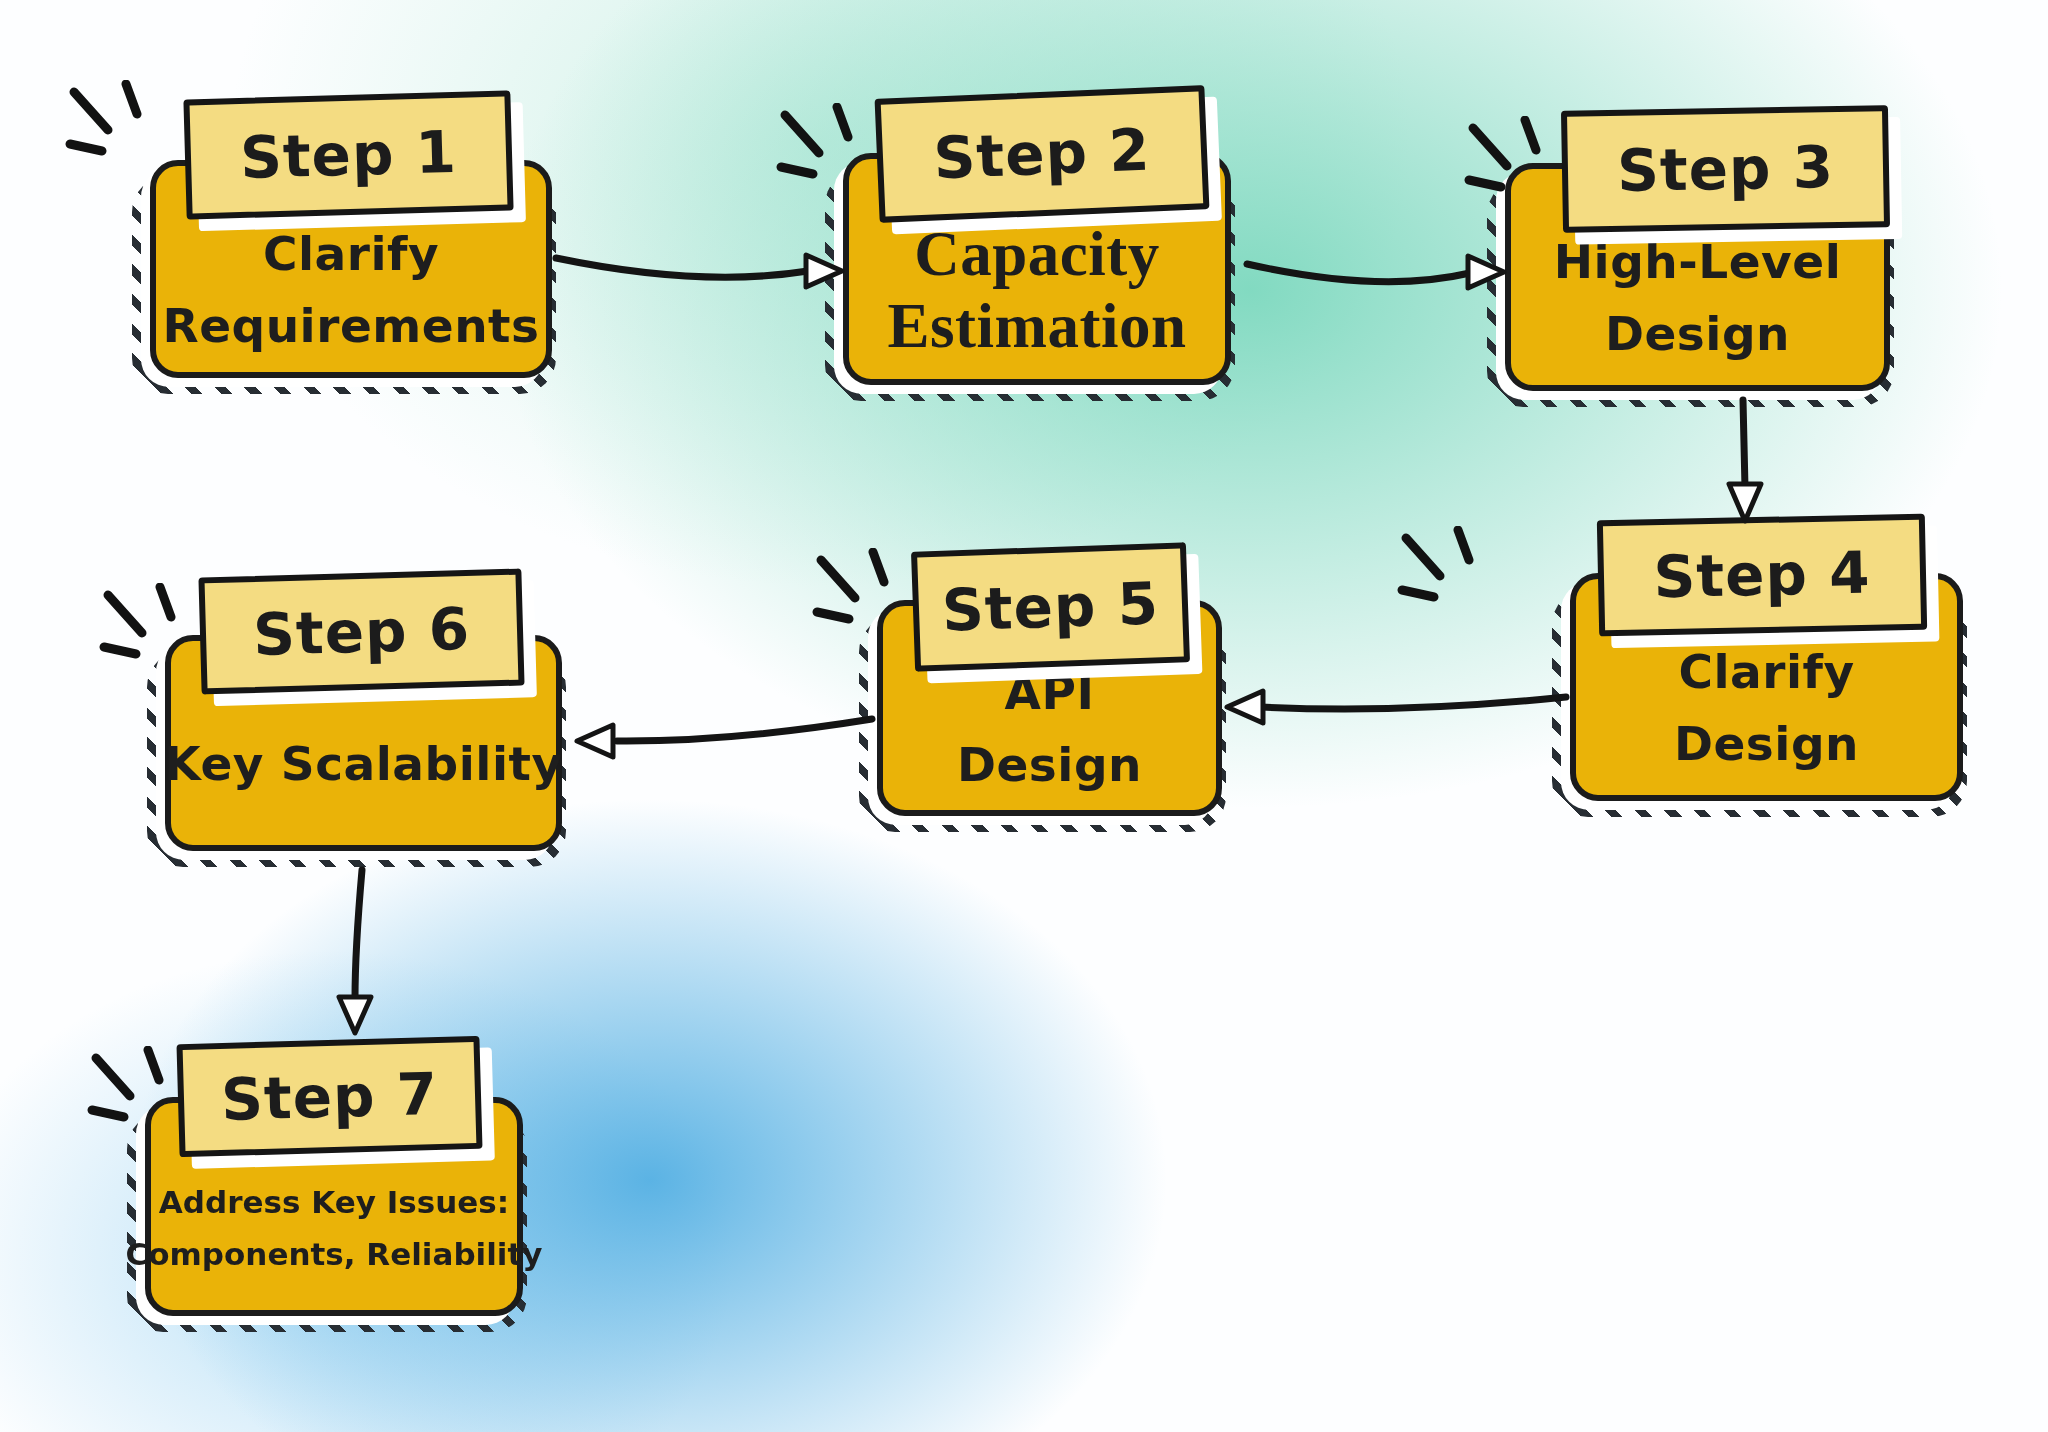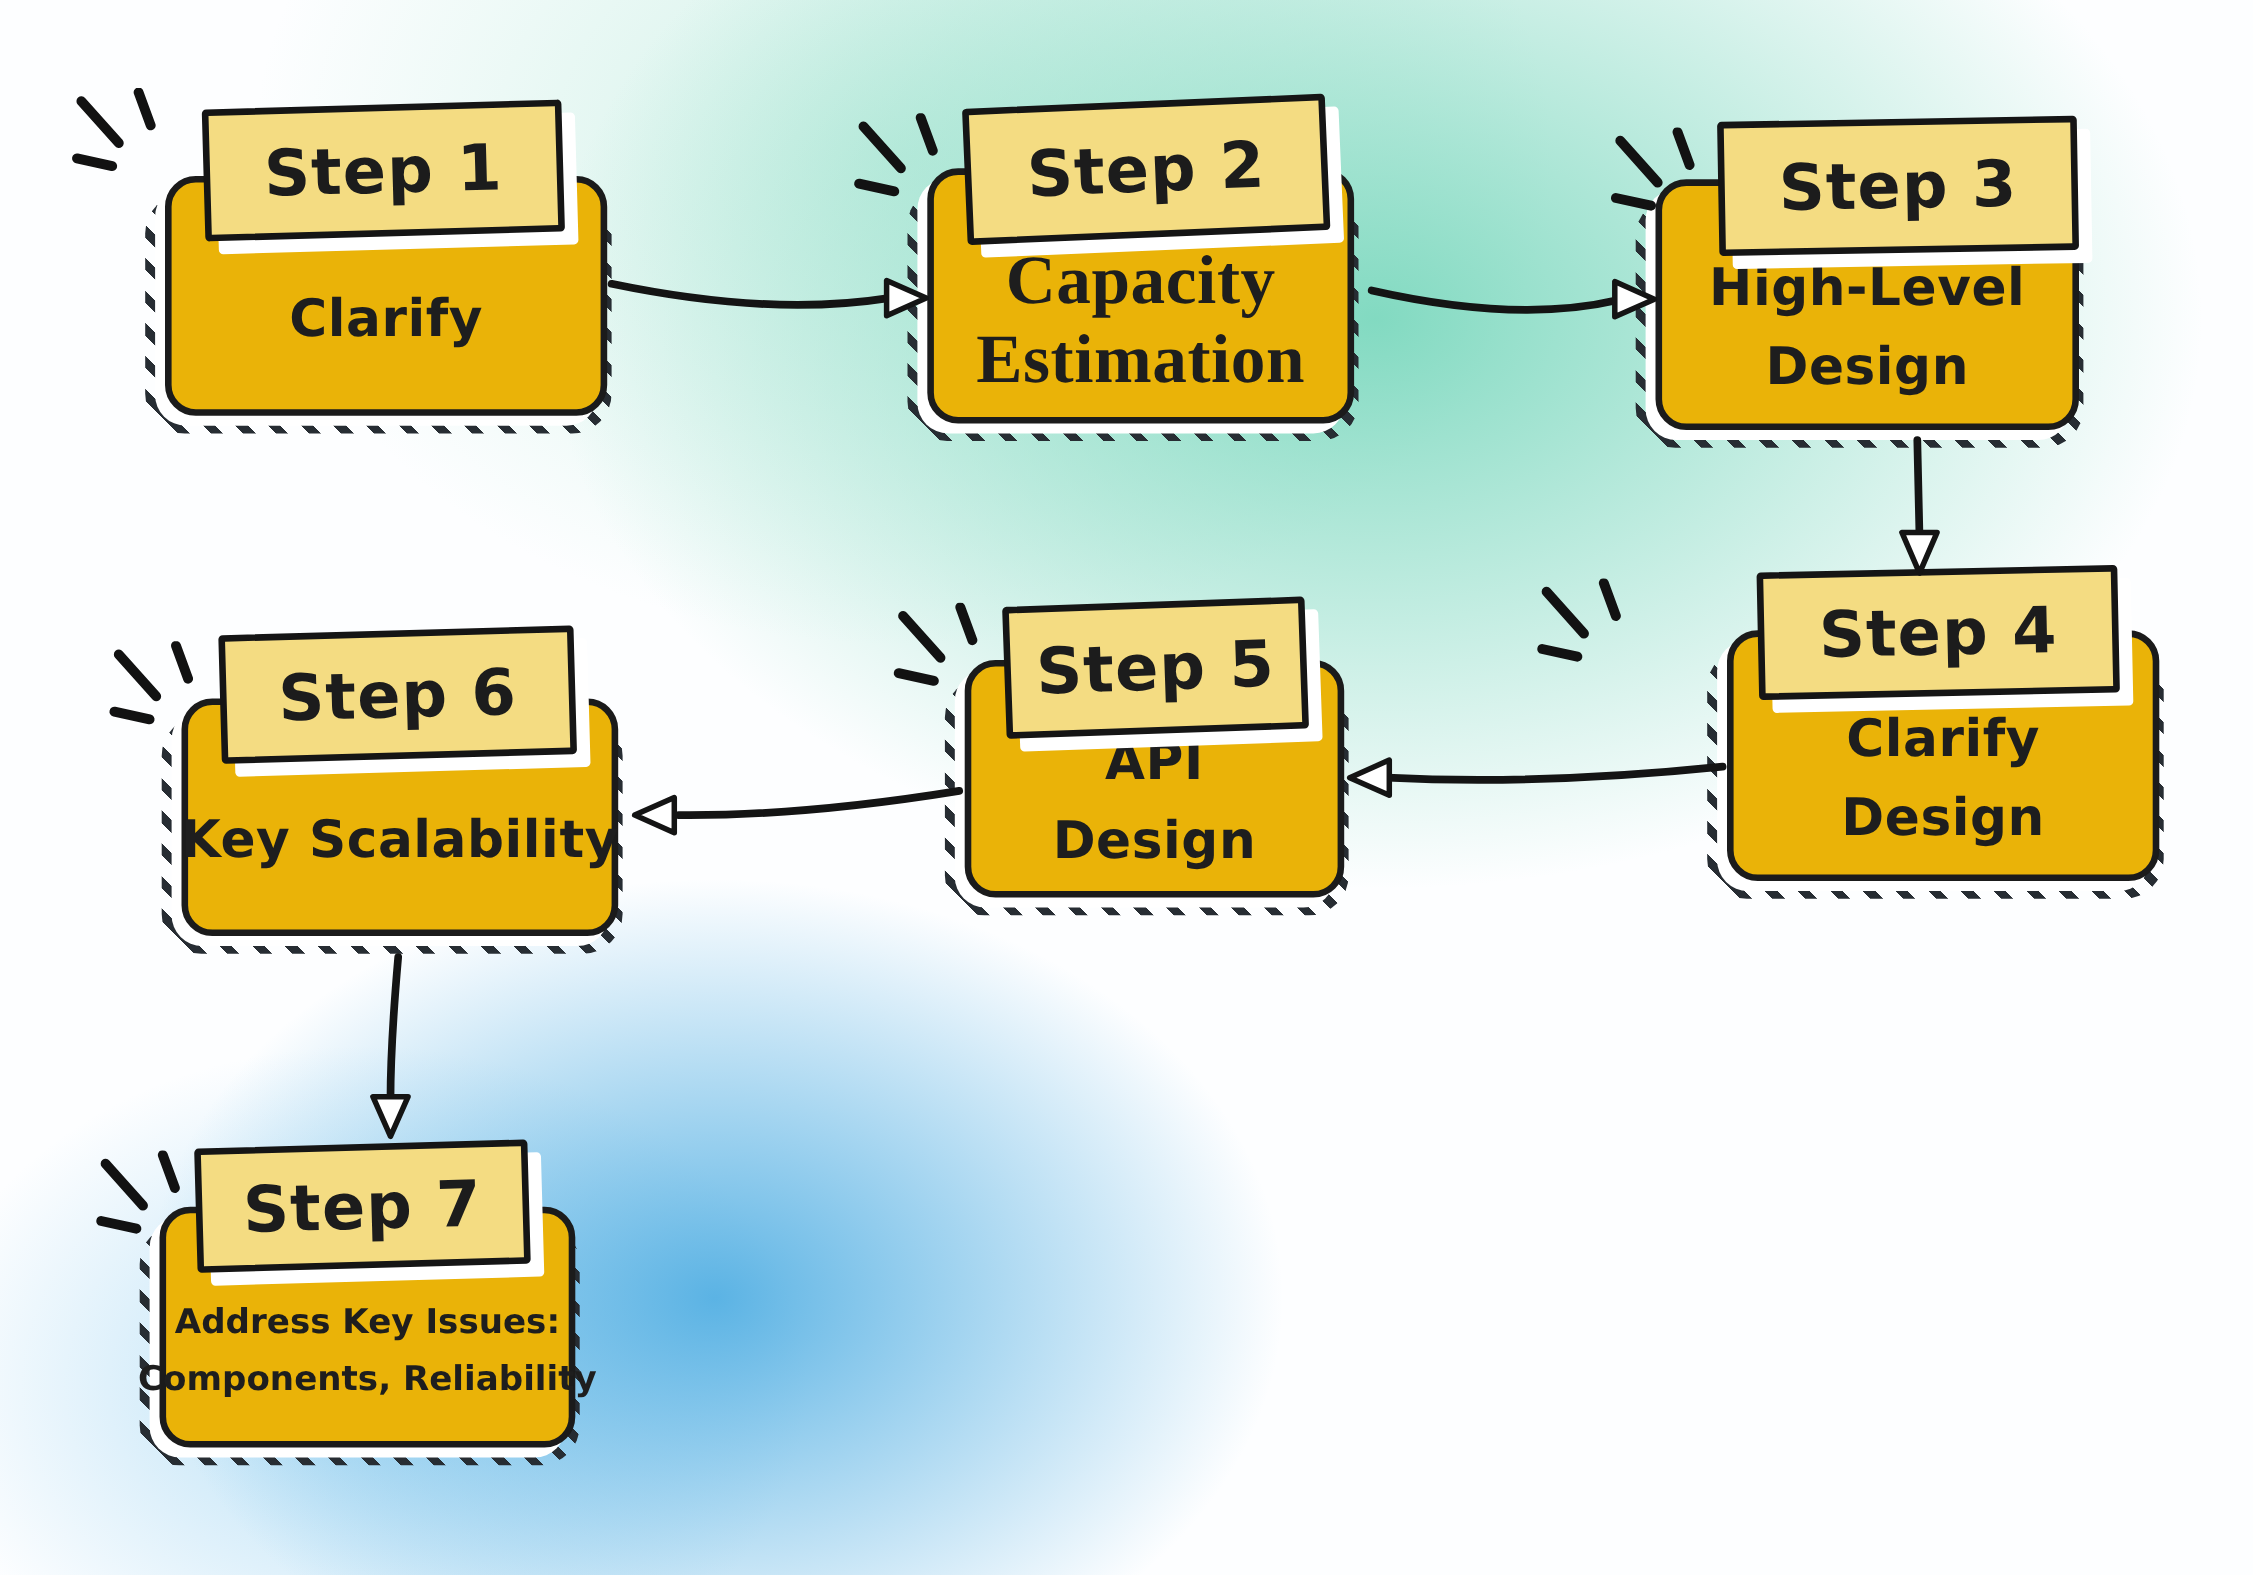--- a/index.html
+++ b/index.html
@@ -73,20 +73,21 @@
 <div class="step" id="s1">
   <svg class="sparkle" viewBox="0 0 90 80">
     <line x1="10" y1="12" x2="44" y2="50"></line>
       <line x1="62" y1="4" x2="73" y2="34"></line>
       <line x1="6" y1="64" x2="38" y2="71"></line>
   </svg>
   <div class="hatch"></div>
   <div class="box">
     <div class="body">
       <div class="line">Clarify</div>
+      <div class="line">Requirements</div>
     </div>
   </div>
   <div class="label">Step 1</div>
 </div>
 
 <div class="step serif" id="s2">
   <svg class="sparkle" viewBox="0 0 90 80">
     <line x1="10" y1="12" x2="44" y2="50"></line>
       <line x1="62" y1="4" x2="73" y2="34"></line>
       <line x1="6" y1="64" x2="38" y2="71"></line>

